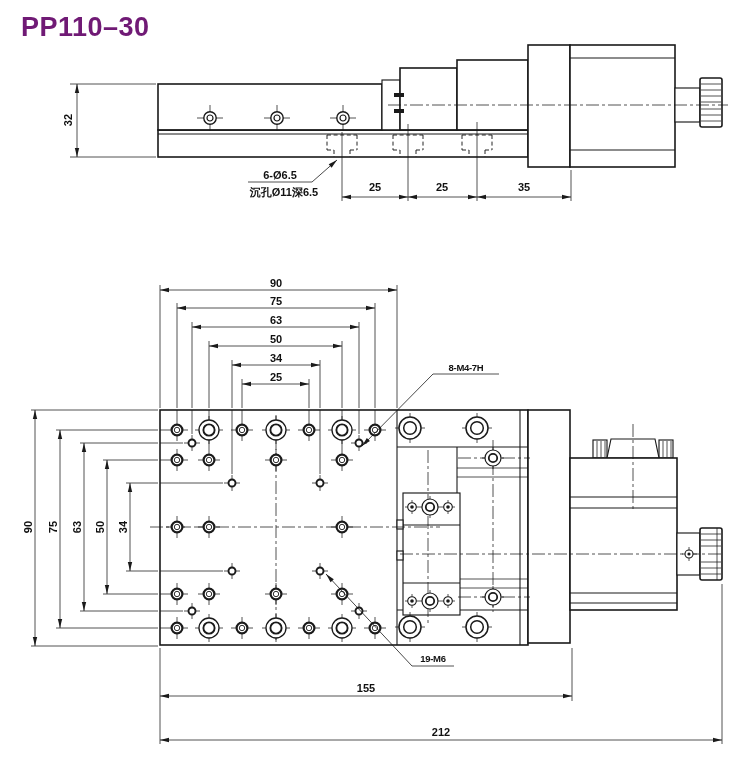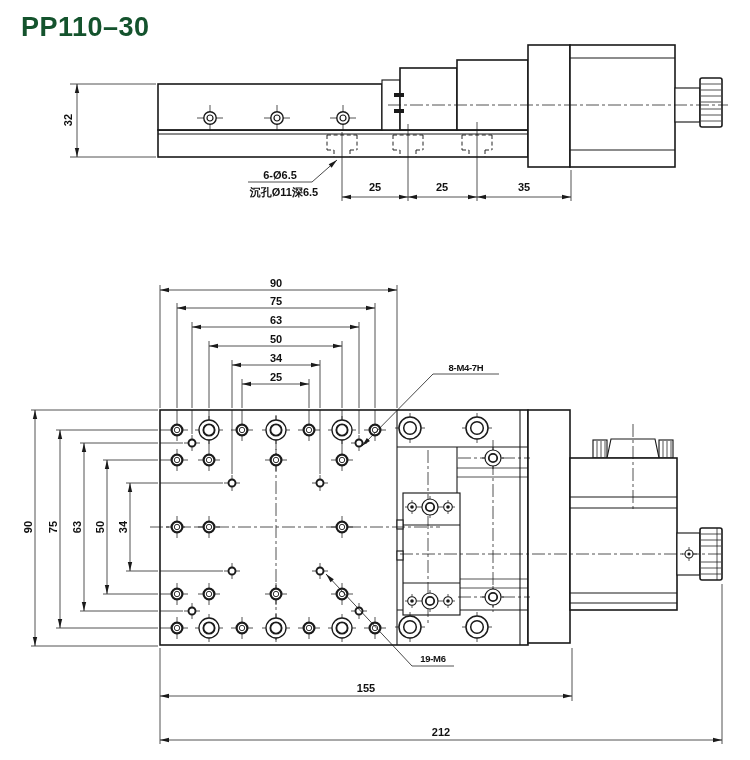--- a/index.html
+++ b/index.html
@@ -1,19 +1,19 @@
 <!DOCTYPE html>
 <html><head>
 <meta charset="utf-8">
 <style>
   html,body{margin:0;padding:0;background:#ffffff;}
   .page{position:relative;width:750px;height:760px;background:#fff;overflow:hidden;
         font-family:"Liberation Sans",sans-serif;}
   .title{position:absolute;left:21px;top:12px;font-size:27px;font-weight:bold;
-         color:#14532d;letter-spacing:0.5px;}
+         color:#701a75;letter-spacing:0.5px;}
   svg{position:absolute;left:0;top:0;}
   .ol  {fill:#fff;stroke:#1a1a1a;stroke-width:1.6;}
   .ol2 {fill:#fff;stroke:#1a1a1a;stroke-width:1.15;}
   .ln2 {fill:none;stroke:#1a1a1a;stroke-width:1.1;}
   .thin{fill:none;stroke:#1a1a1a;stroke-width:0.75;}
   .dim {fill:none;stroke:#1a1a1a;stroke-width:0.75;
         marker-start:url(#arw);marker-end:url(#arw);}
   .ldr {fill:none;stroke:#1a1a1a;stroke-width:0.8;marker-end:url(#arw);}
   .cl  {fill:none;stroke:#1a1a1a;stroke-width:0.75;stroke-dasharray:13 3 3 3;}
   .hid {fill:none;stroke:#1a1a1a;stroke-width:0.95;stroke-dasharray:4 2.6;}

